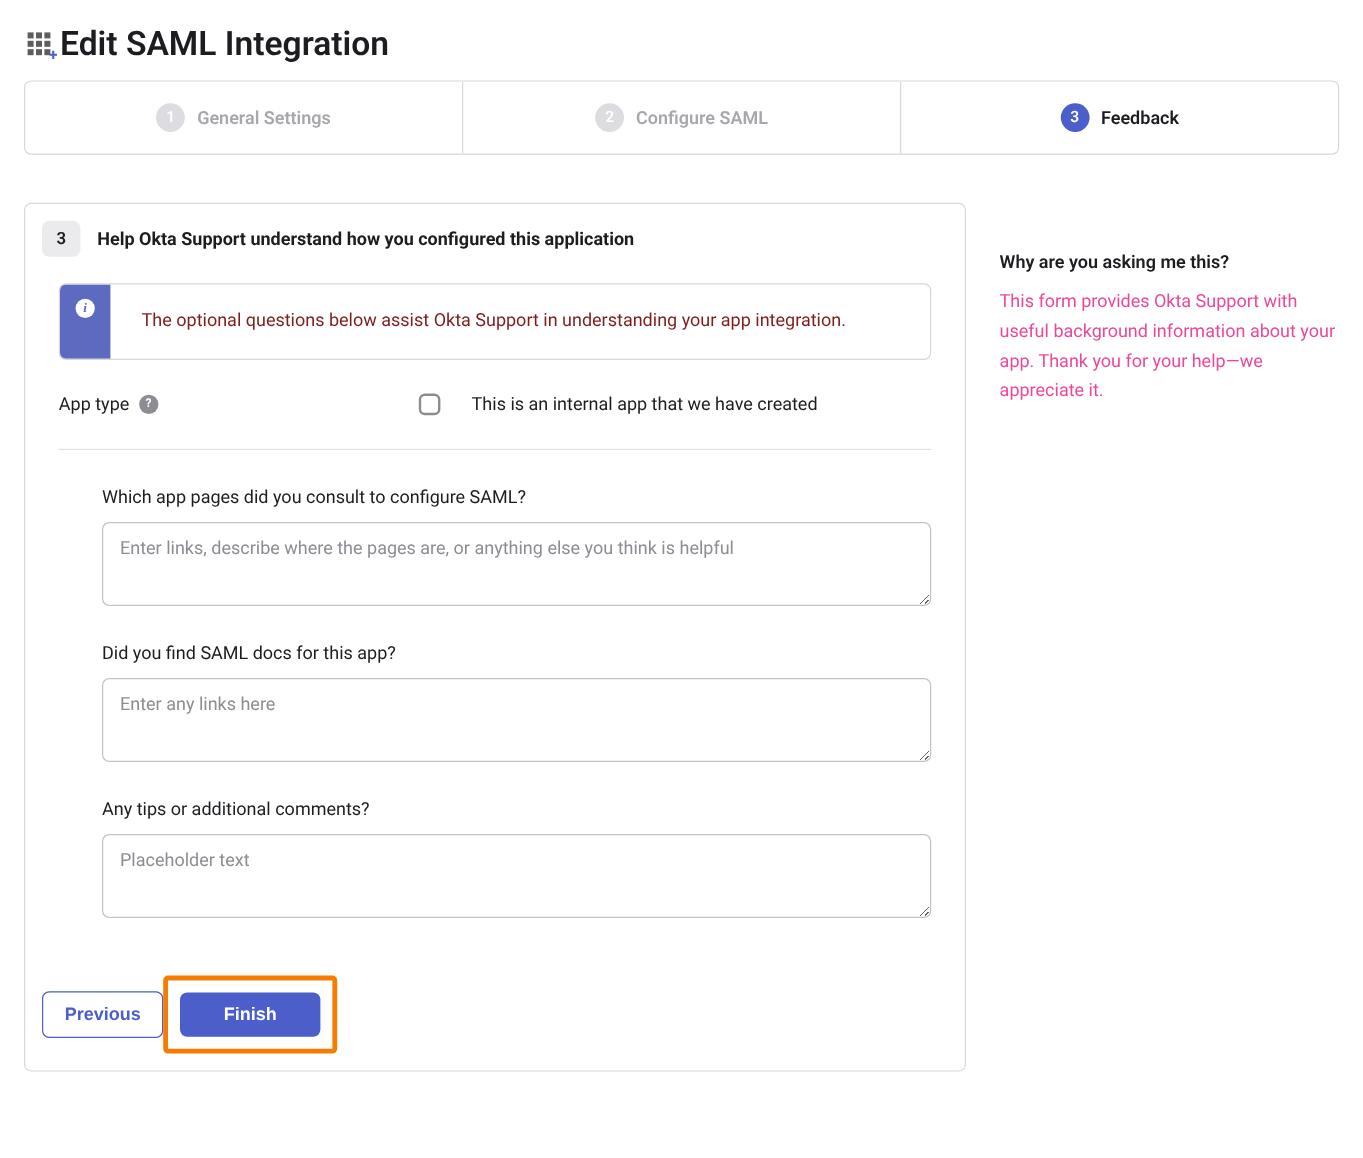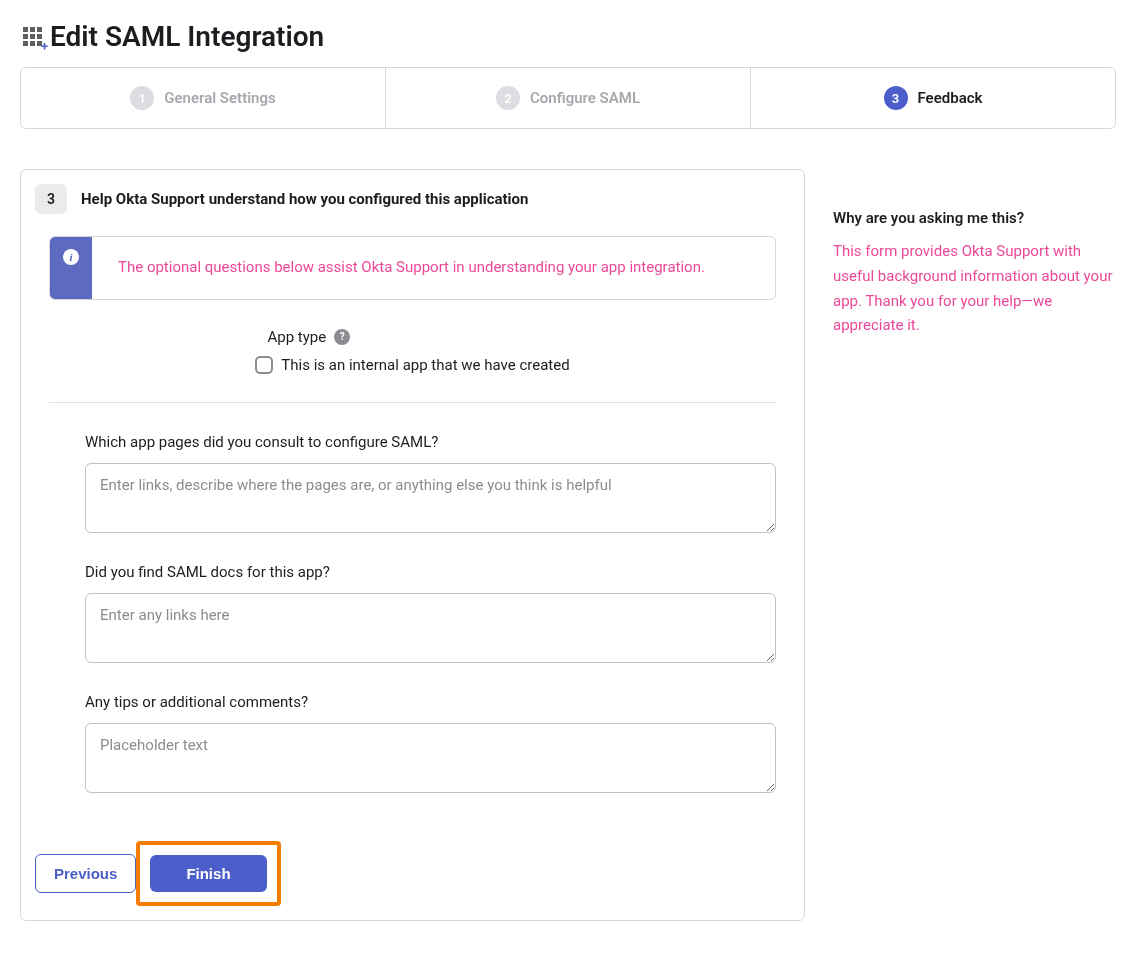--- a/index.html
+++ b/index.html
@@ -169,28 +169,27 @@
       justify-content: center;
       font-size: 11px;
       font-weight: 700;
       font-style: italic;
       font-family: Georgia, serif;
     }
     .info-text {
       padding: 18px 26px;
       font-size: 15px;
       line-height: 1.7;
-      color: #ec4899;
+      color: #7f1d1d;
     }
     .form-row {
       display: flex;
       align-items: center;
       gap: 10px;
       margin-bottom: 28px;
-      flex-direction: column;
     }
     .form-label {
       width: 290px;
       display: flex;
       align-items: center;
       gap: 8px;
       font-size: 15px;
       color: #1d1d21;
     }
     .help-icon {
@@ -202,21 +201,21 @@
       display: flex;
       align-items: center;
       justify-content: center;
       font-size: 10px;
       font-weight: 700;
       cursor: pointer;
     }
     .checkbox-wrap {
       display: flex;
       align-items: center;
-      gap: 8px;
+      gap: 26px;
     }
     .checkbox {
       width: 18px;
       height: 18px;
       border: 2px solid #8c8c93;
       border-radius: 5px;
       background: #fff;
       cursor: pointer;
       flex-shrink: 0;
     }

